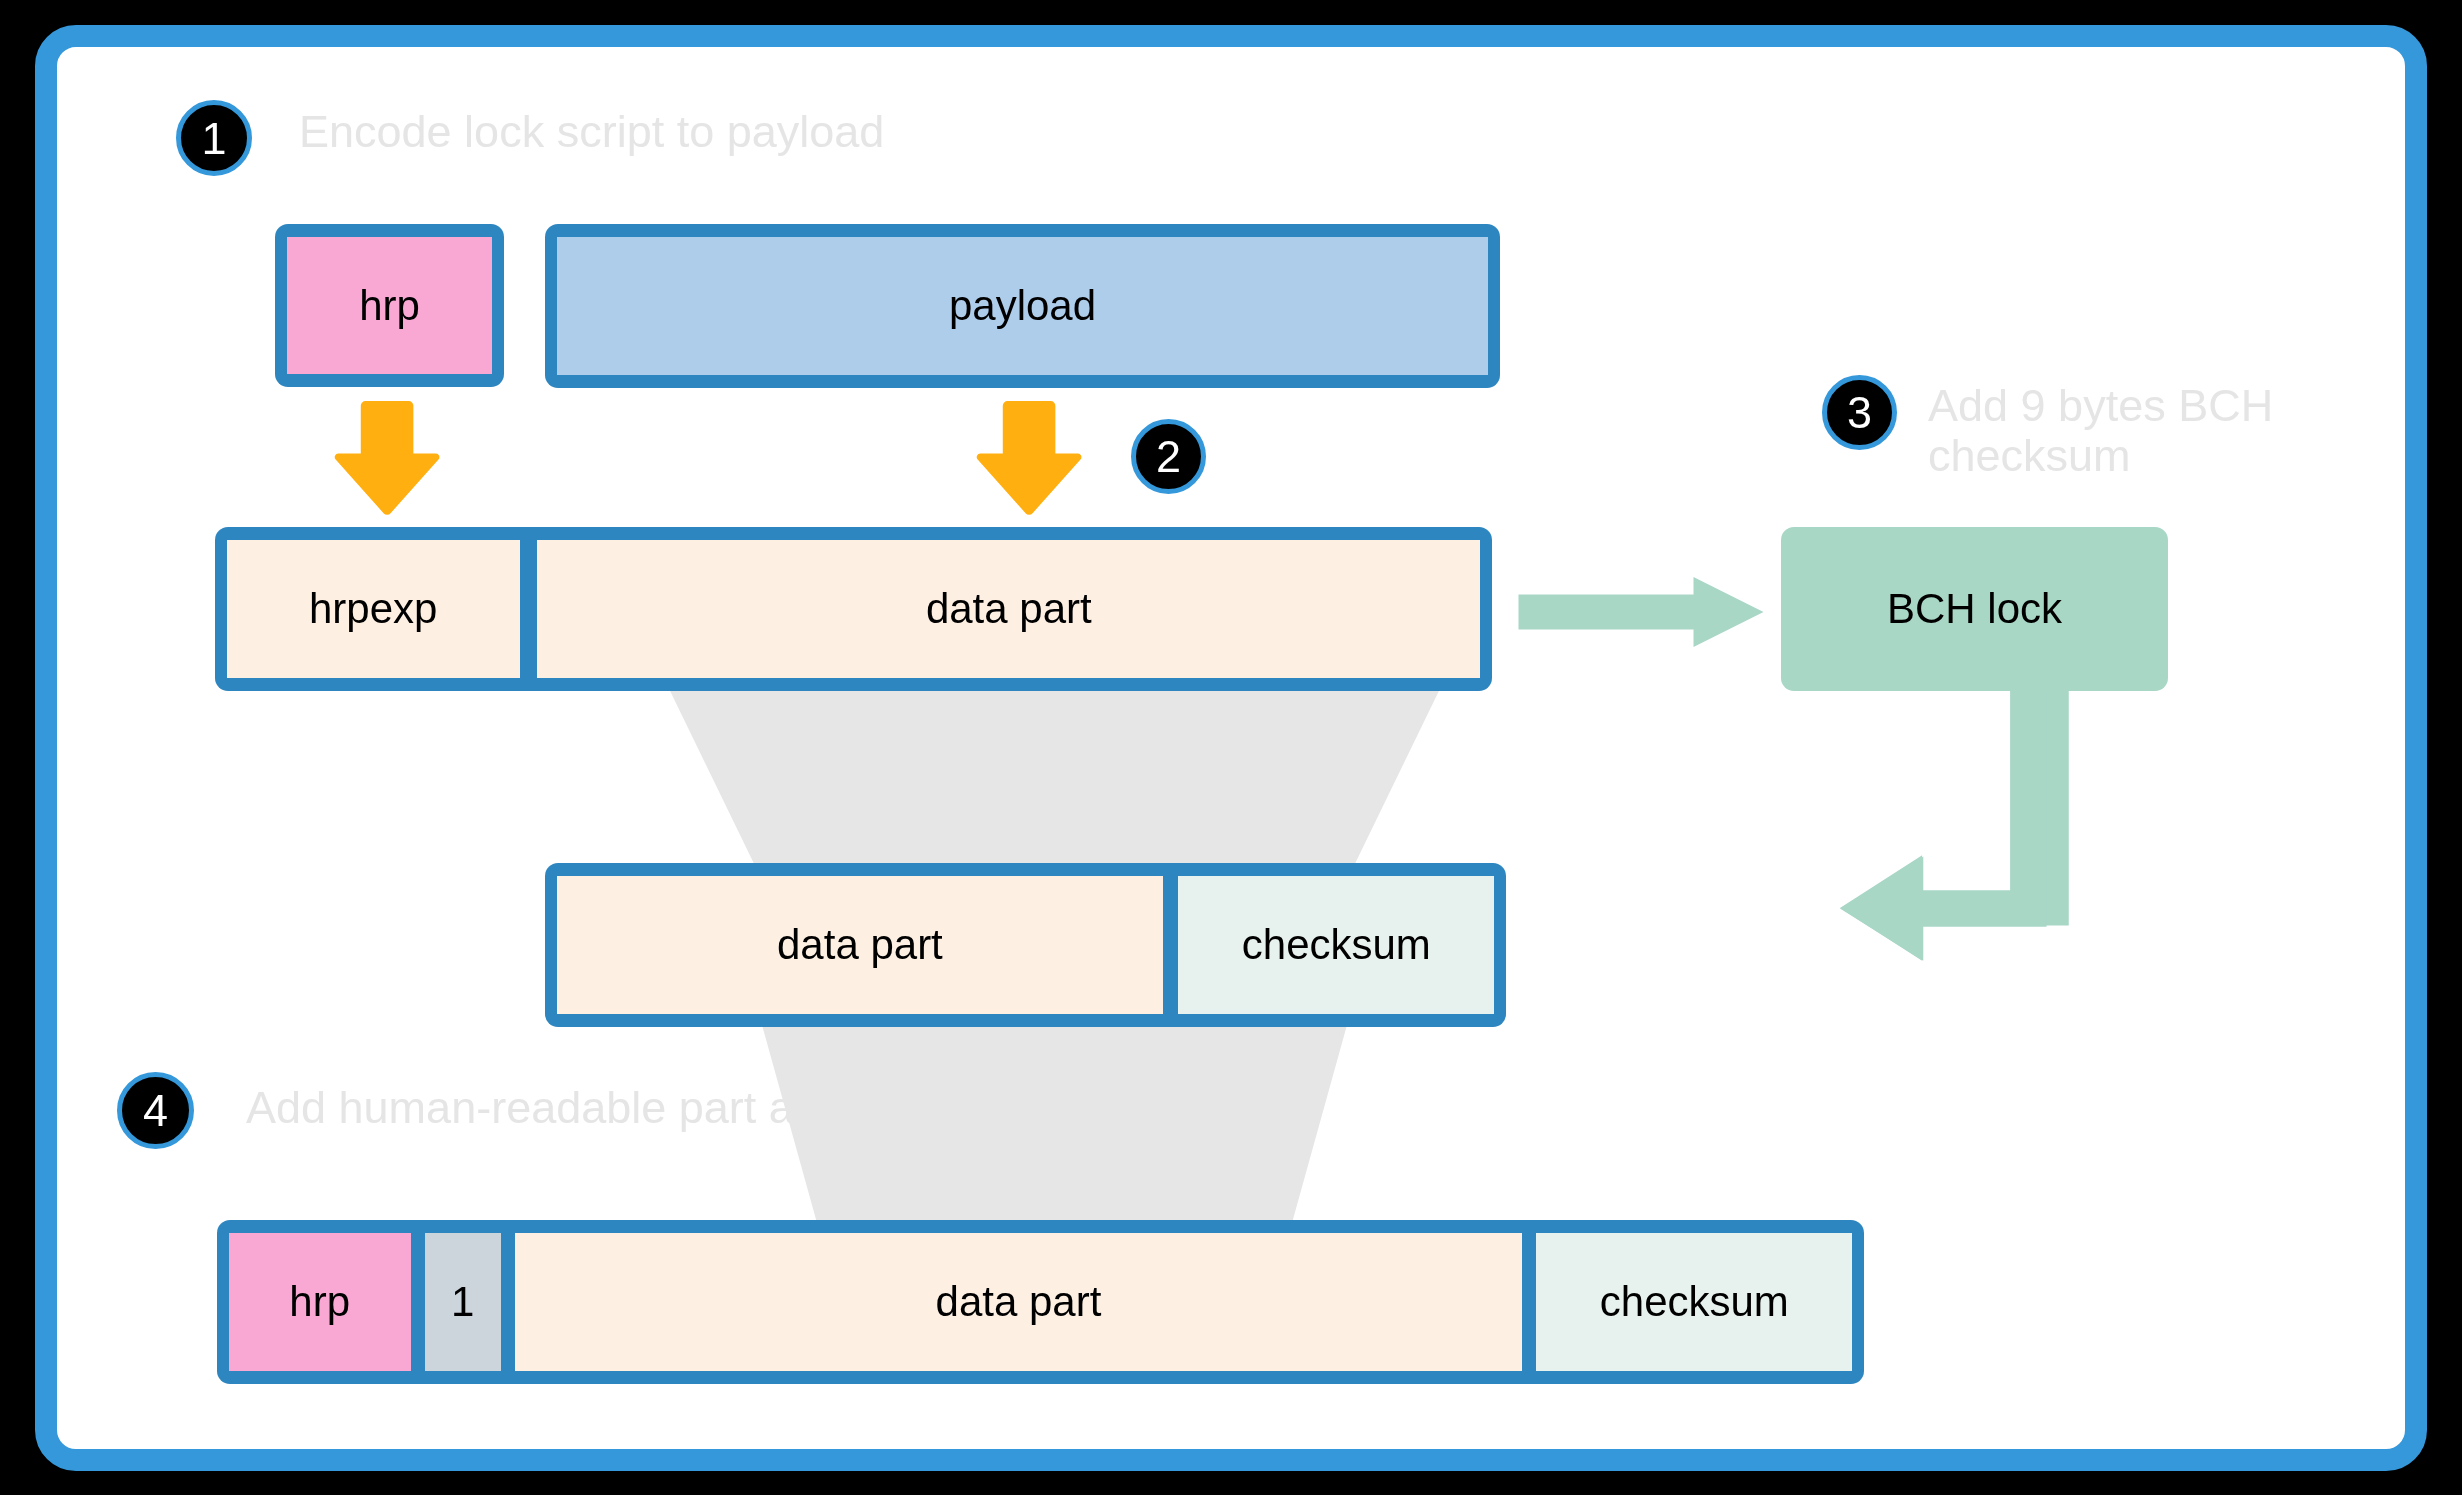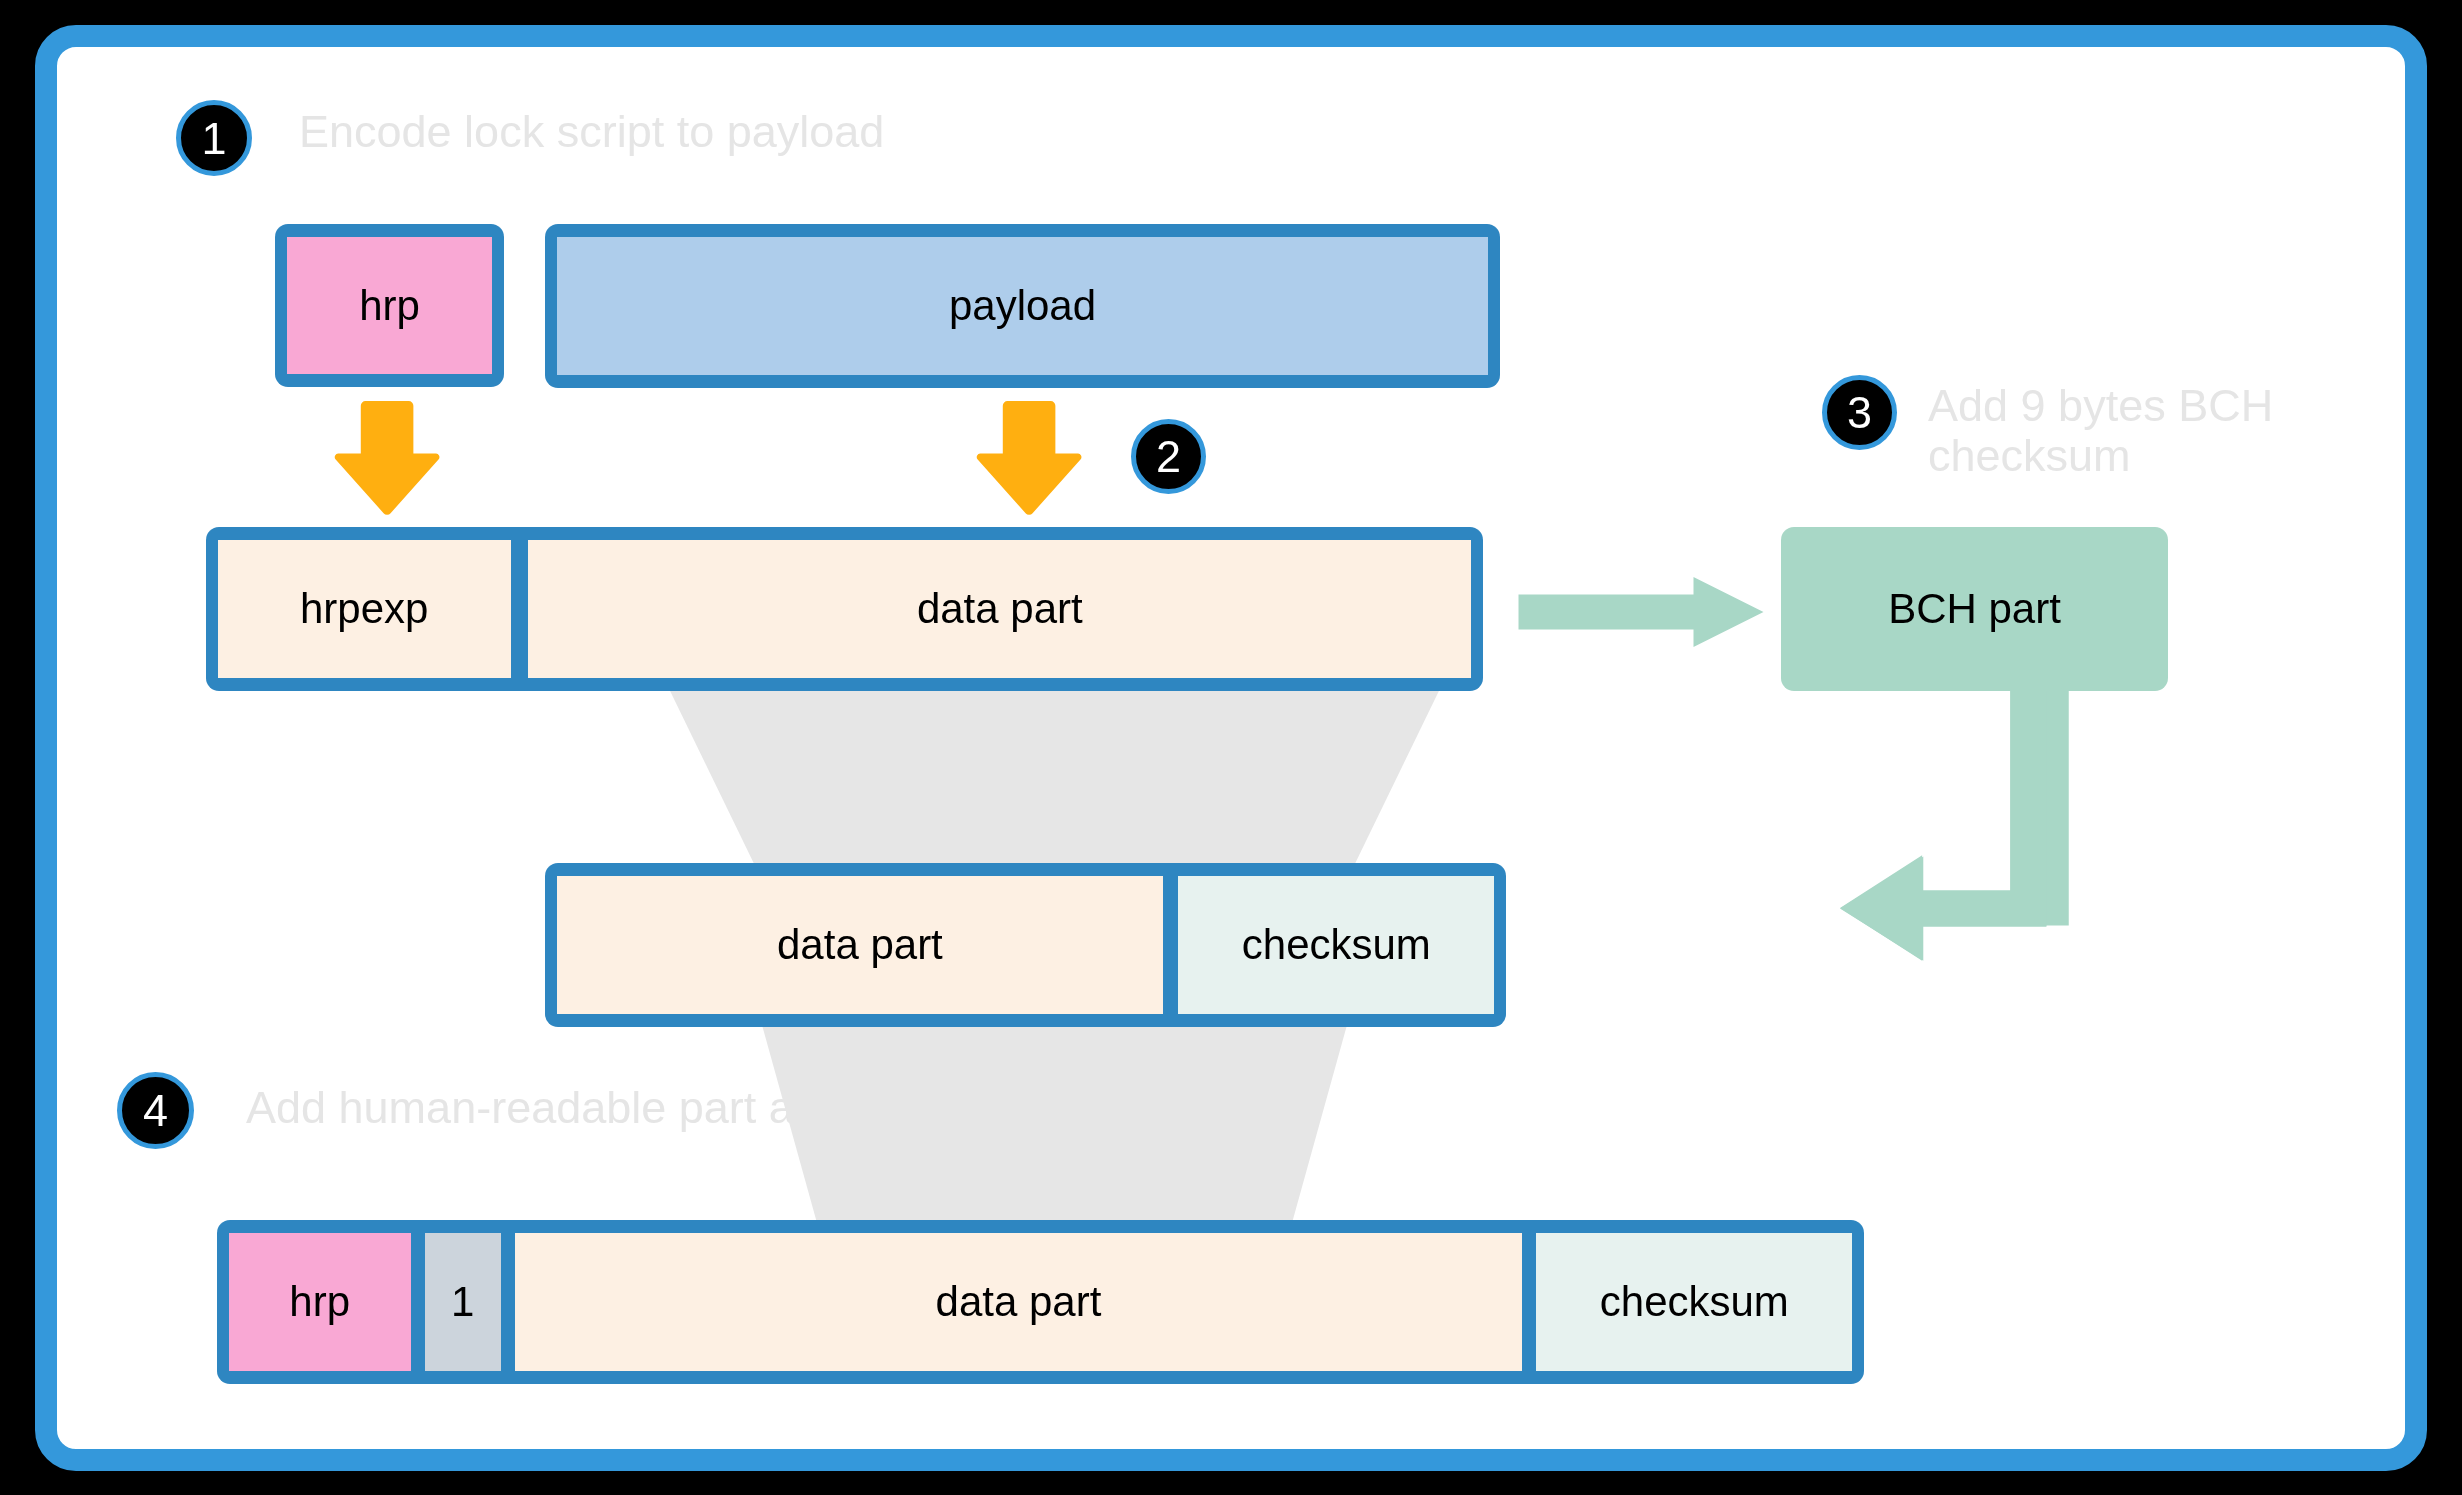--- a/index.html
+++ b/index.html
@@ -145,35 +145,35 @@
   <div class="step-badge" style="left:1131px; top:419px; width:75px; height:75px;">
     <span>2</span>
   </div>
 
   <div class="step-badge" style="left:1822px; top:375px; width:75px; height:75px;">
     <span>3</span>
   </div>
   <div class="step-label" style="left:1928px; top:381px; width:527px;">Add 9 bytes BCH
 checksum</div>
 
-  <div class="seg-wrap" style="left:206px; top:527px; width:1277px; height:164px; gap:17.6px;">
+  <div class="seg-wrap" style="left:215px; top:527px; width:1277px; height:164px; gap:17.6px;">
     <div class="cell cell-data" style="width:293px; flex:0 0 293px;">
       <span>hrpexp</span>
     </div>
     <div class="cell cell-data" style="flex:1 1 auto;">
       <span>data part</span>
     </div>
   </div>
 
   <svg class="green-arrow" style="left:1518px; top:577px; width:246px; height:70px;" viewBox="0 0 420 120">
     <path d="M0 30 h300 v-30 l120 60 l-120 60 v-30 h-300 z" fill="#a8d7c6"></path>
   </svg>
 
   <div id="bch-code-box" style="left:1781px; top:527px; width:387px; height:164px;">
-    <span>BCH part</span>
+    <span>BCH lock</span>
   </div>
 
   <svg class="green-arrow" style="left:1840px; top:691px; width:305px; height:305px;" viewBox="0 0 520 520">
     <path d="M330 0 h60 v400 h-250 v60 l-140 -90 l140 -90 v60 h190 v-340 z
              M330 0 h60 v400 h-250 v60 l-140 -90 l140 -90 v60 h190 z" fill="#a8d7c6"></path>
     <rect x="290" y="0" width="62" height="400" fill="#a8d7c6"></rect>
     <path d="M352 340 v62 h-210 v58 l-142 -89 l142 -89 v58 z" fill="#a8d7c6"></path>
   </svg>
 
   <div class="seg-wrap" style="left:545px; top:863px; width:961px; height:164px; gap:15.2px;">

